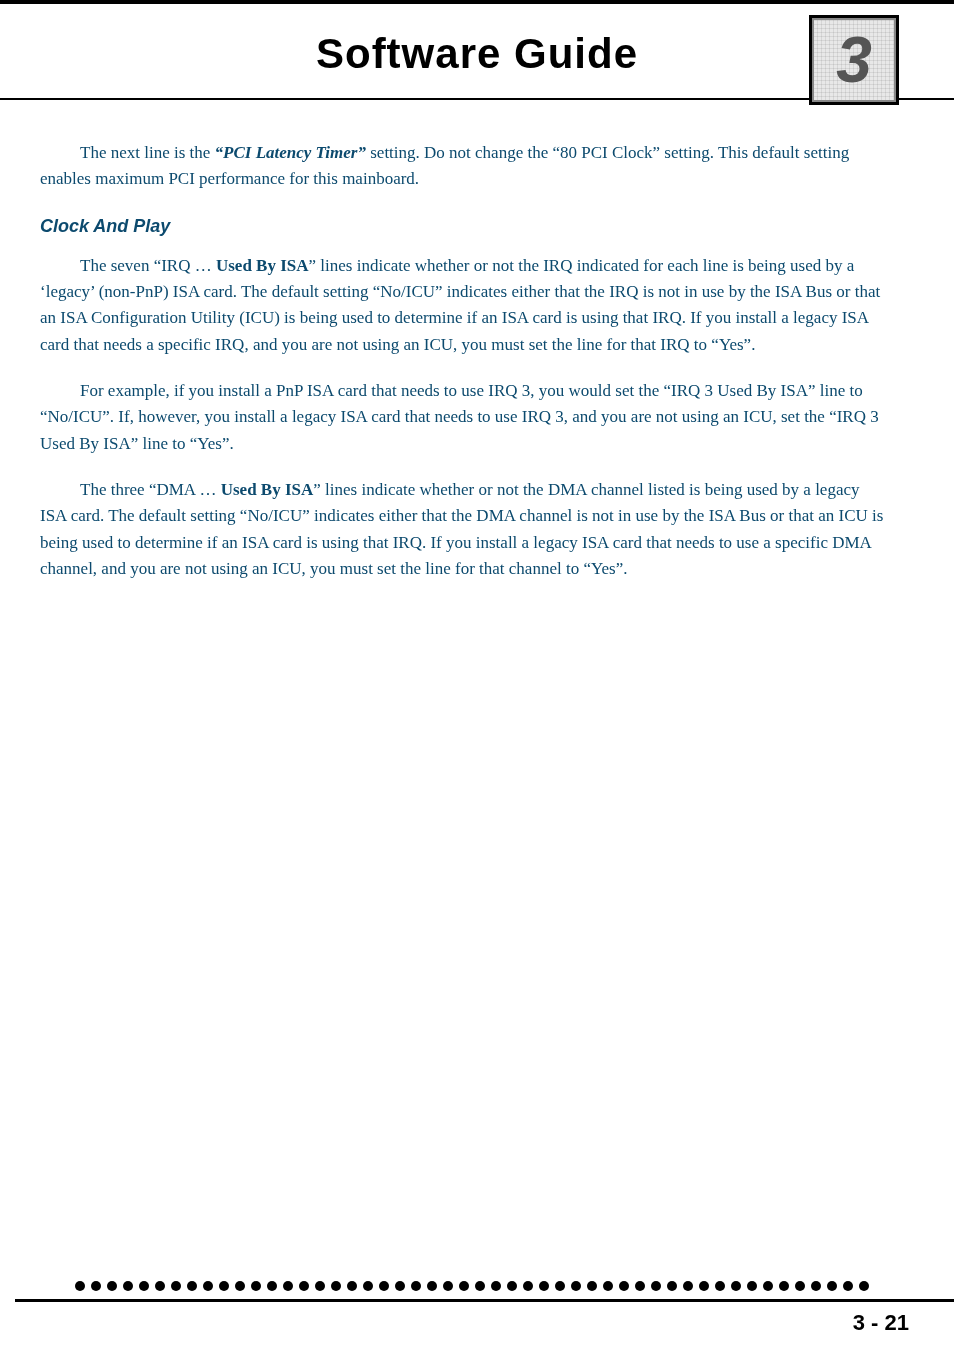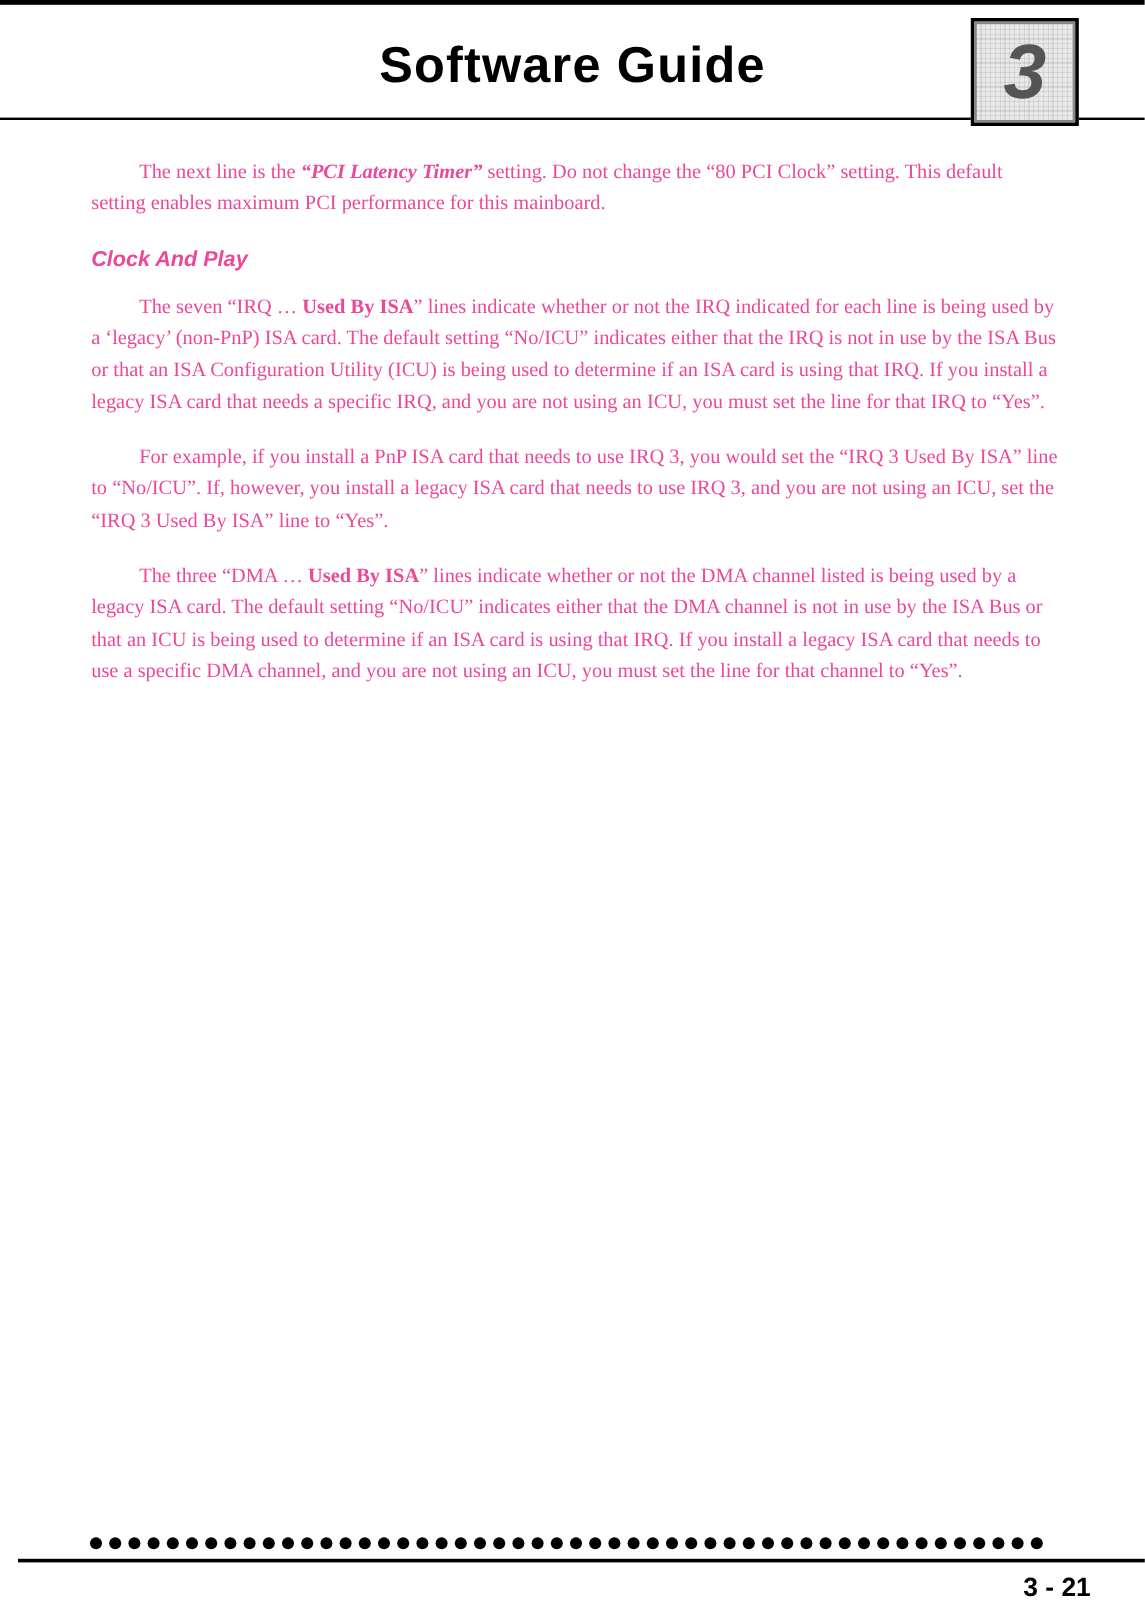--- a/index.html
+++ b/index.html
@@ -35,20 +35,21 @@
     }
 
     
     .header {
       display: flex;
       align-items: center;
       justify-content: center;
       padding: 30px 60px 20px 60px;
       position: relative;
       border-bottom: 2px solid #000;
+      margin-bottom: 10px;
     }
 
     .header-title {
       font-size: 42px;
       font-weight: bold;
       font-family: Arial, sans-serif;
       letter-spacing: 1px;
       text-align: center;
       flex: 1;
     }
@@ -70,24 +71,24 @@
     .chapter-number {
       font-size: 64px;
       font-weight: bold;
       font-family: Arial, sans-serif;
       color: #555;
       font-style: italic;
     }
 
     
     .content {
-      padding: 30px 70px 80px 76px;
+      padding: 30px 70px 80px 40px;
       font-size: 17px;
       line-height: 1.55;
-      color: #ec4899;
+      color: #0c4a6e;
     }
 
     .paragraph {
       margin-bottom: 20px;
       text-indent: 40px;
     }
 
     .section-heading {
       font-weight: bold;
       font-style: italic;

